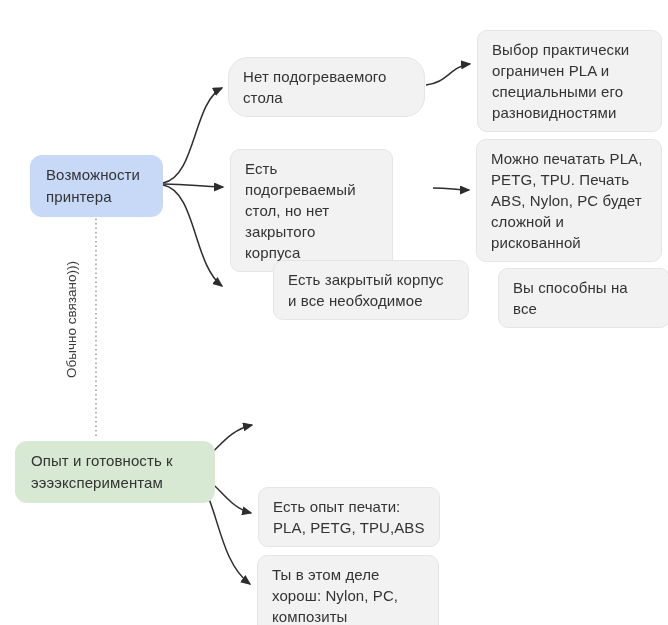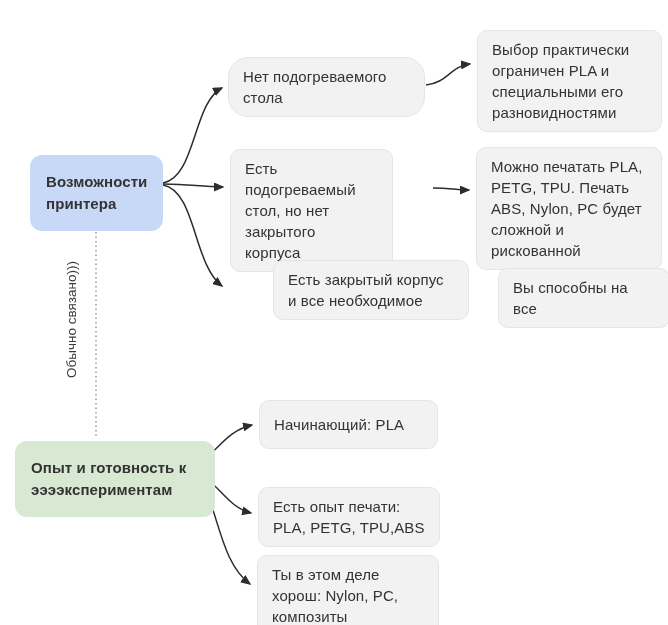--- a/index.html
+++ b/index.html
@@ -32,23 +32,22 @@
     background: #f2f2f2;
     border: 1px solid #e5e5e5;
     border-radius: 10px;
     padding: 8px 14px;
   }
   .card.single {
     padding: 13px 14px;
   }
   .root-node {
     border-radius: 12px;
-    padding: 16px 16px;
+    padding: 9px 16px;
     line-height: 22px;
-    font-weight: bold;
   }
   .relation-label {
     position: absolute;
     left: 0px;
     top: 312px;
     width: 142px;
     text-align: center;
     font-size: 13.5px;
     color: #3a3a3a;
     transform: rotate(-90deg);
@@ -88,36 +87,35 @@
   <div class="node card" style="left: 228px; top: 57px; width: 197px; background-color: rgb(242, 242, 242); border-color: rgb(229, 229, 229); border-radius: 20px;">Нет подогреваемого
 стола</div>
   <div class="node card" style="left: 477px; top: 22px; width: 185px; background-color: rgb(242, 242, 242); border-color: rgb(229, 229, 229); margin-top: 8px;">Выбор практически
 ограничен PLA и
 специальными его
 разновидностями</div>
 
   <div class="node card" style="left: 230px; top: 149px; width: 163px; background-color: rgb(242, 242, 242); border-color: rgb(229, 229, 229);">Есть подогреваемый
 стол, но нет закрытого
 корпуса</div>
-  <div class="node card" style="left: 476px; top: 139px; width: 186px; background-color: rgb(242, 242, 242); border-color: rgb(229, 229, 229); margin-top: 8px;">Можно печатать PLA,
+  <div class="node card" style="left: 476px; top: 139px; width: 186px; background-color: rgb(242, 242, 242); border-color: rgb(229, 229, 229);">Можно печатать PLA,
 PETG, TPU. Печать
 ABS, Nylon, PC будет
 сложной и
 рискованной</div>
 
   <div class="node card" style="left: 230px; top: 260px; width: 196px; background-color: rgb(242, 242, 242); border-color: rgb(229, 229, 229); margin-left: 43px;">Есть закрытый корпус
 и все необходимое</div>
   <div class="node card" style="left: 498px; top: 268px; width: 172px; background-color: rgb(242, 242, 242); border-color: rgb(229, 229, 229);">Вы способны на
 все</div>
 
   <div class="relation-label">Обычно связано)))</div>
 
   <div class="node root-node" style="left: 15px; top: 441px; width: 200px; background-color: rgb(215, 232, 211);">Опыт и готовность к
 ээээкспериментам</div>
 
-  <div class="node card single" style="left: 259px; top: 400px; width: 179px; background-color: rgb(242, 242, 242); border-color: rgb(229, 229, 229);">Начинающий: PLA</div>
   <div class="node card" style="left: 258px; top: 487px; width: 182px; background-color: rgb(242, 242, 242); border-color: rgb(229, 229, 229);">Есть опыт печати:
 PLA, PETG, TPU,ABS</div>
   <div class="node card" style="left: 257px; top: 555px; width: 182px; background-color: rgb(242, 242, 242); border-color: rgb(229, 229, 229);">Ты в этом деле
 хорош: Nylon, PC,
 композиты</div>
 
 </div>
 
 </body></html>

